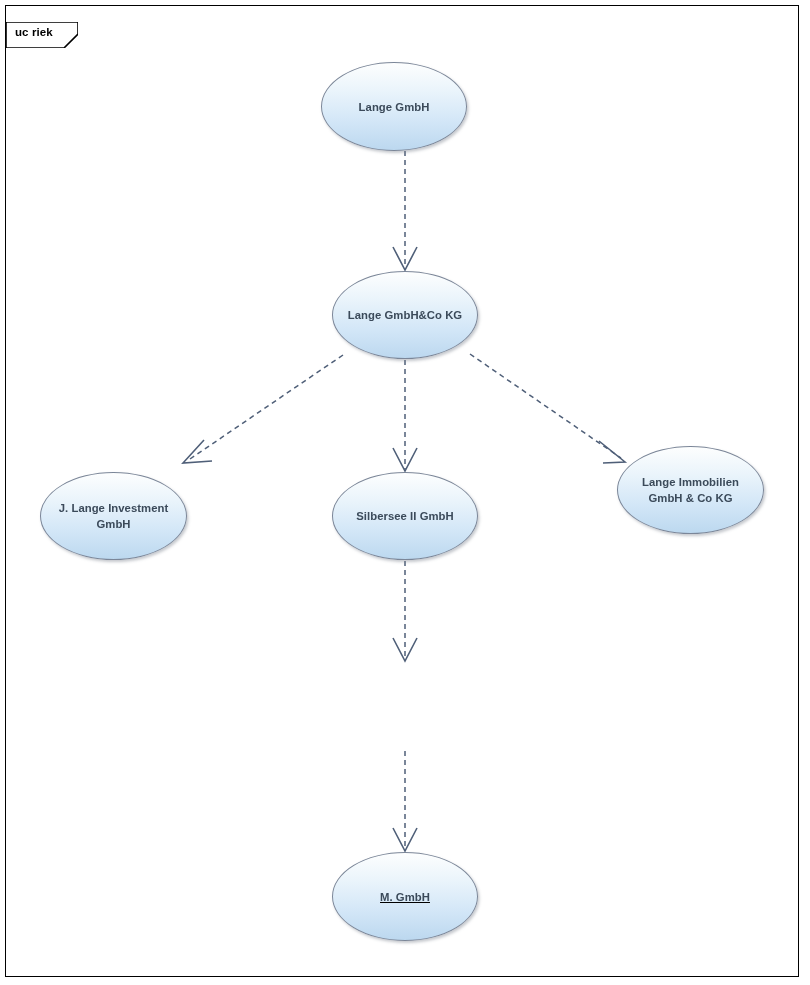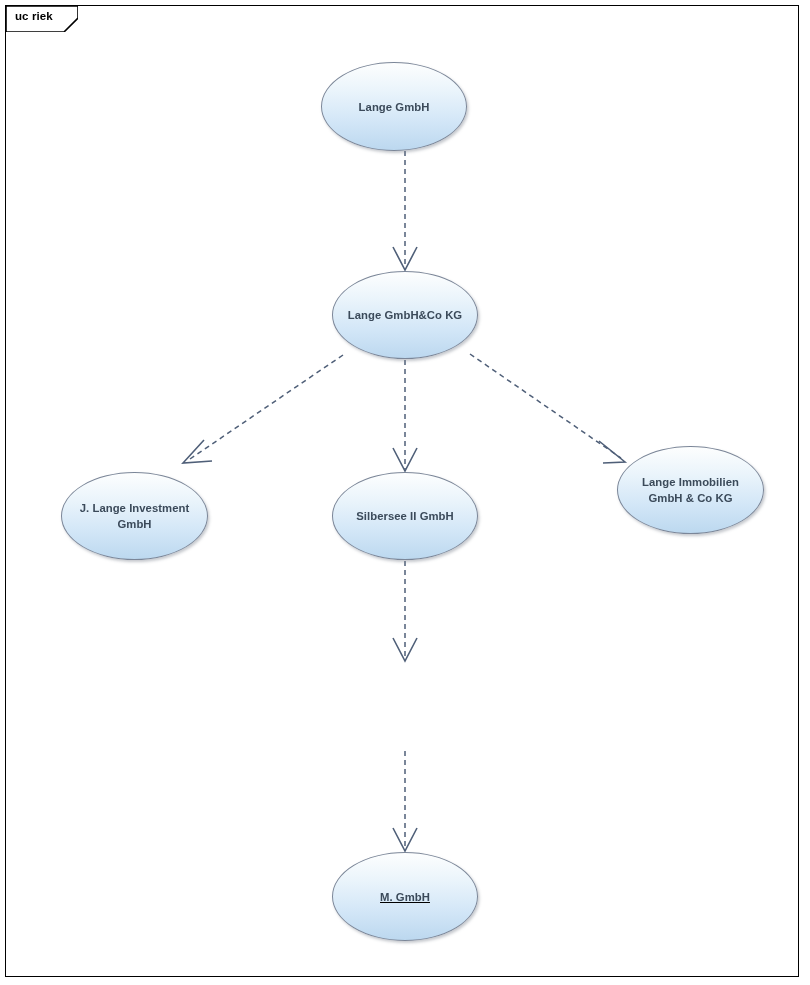--- a/index.html
+++ b/index.html
@@ -29,21 +29,21 @@
     width: 794px;
     height: 972px;
     border: 1.6px solid #000000;
     box-sizing: border-box;
     background: transparent;
   }
 
   #frame-label-tab {
     position: absolute;
     left: 0px;
-    top: 0px;
+    top: 16px;
     width: 72px;
     height: 35px;
     box-sizing: border-box;
   }
   #frame-label-tab .tab-shape {
     position: absolute;
     left: 0;
     top: 0;
     width: 72px;
     height: 26px;
@@ -128,21 +128,21 @@
   </svg>
 
   <div class="usecase" style="left: 321px; top: 62px; width: 146px; height: 89px;">
     <span class="uc-label">Lange GmbH</span>
   </div>
 
   <div class="usecase" style="left: 332px; top: 271px; width: 146px; height: 88px; text-align: center;">
     <span class="uc-label">Lange GmbH&amp;Co KG</span>
   </div>
 
-  <div class="usecase" style="left: 61px; top: 472px; width: 147px; height: 88px;">
+  <div class="usecase" style="left: 40px; top: 472px; width: 147px; height: 88px;">
     <span class="uc-label">J. Lange Investment
 GmbH</span>
   </div>
 
   <div class="usecase" style="left: 332px; top: 472px; width: 146px; height: 88px;">
     <span class="uc-label">Silbersee II GmbH</span>
   </div>
 
   <div class="usecase" style="left: 617px; top: 446px; width: 147px; height: 88px;">
     <span class="uc-label">Lange Immobilien

